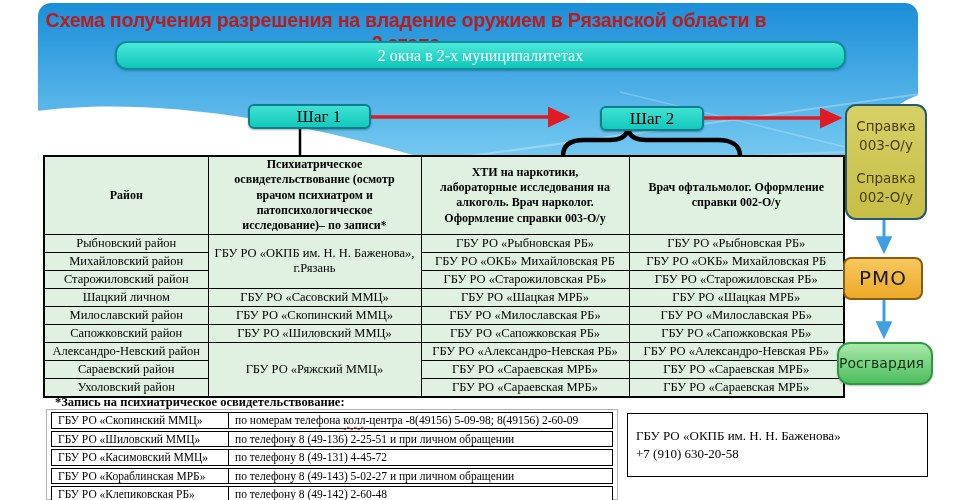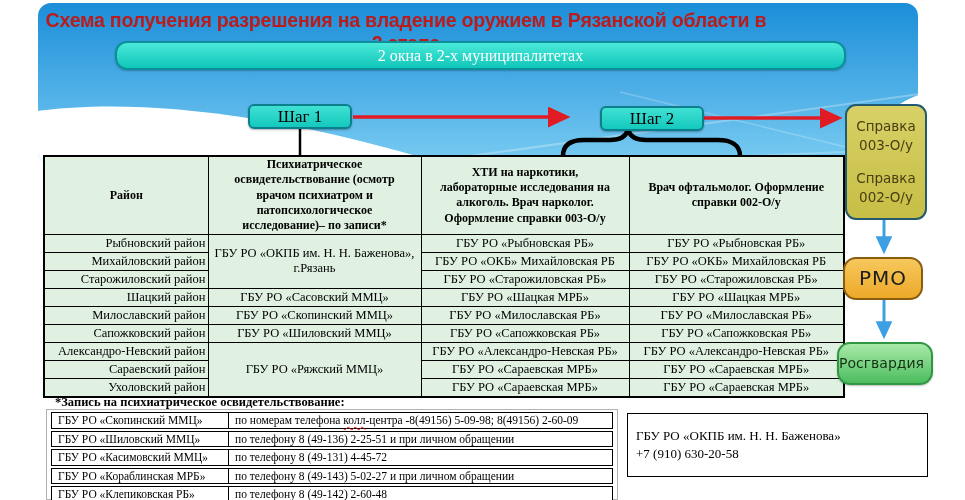--- a/index.html
+++ b/index.html
@@ -26,34 +26,34 @@
     box-shadow:0 1px 2px rgba(0,0,0,.25);
   }
 
   
   .step{
     width:100px;height:21px;border:2px solid #0b7f8c;border-radius:6px;
     background:linear-gradient(#40e1d3,#13c9bd);
     color:#000;font-size:17px;text-align:center;line-height:21px;
     box-shadow:0 1px 2px rgba(0,0,0,.3);
   }
-  #step1{left:248px;top:104px;}
+  #step1{left:248px;top:104px;padding-left:19px;}
   #step2{left:600px;top:106px;}
 
   
   #maintable{left:43px;top:155px;}
   table.mt{border-collapse:collapse;table-layout:fixed;width:800px;background:#e0f1e1;}
   table.mt th,table.mt td{border:1.5px solid #000;overflow:hidden;}
   table.mt{border:2px solid #000;}
   table.mt th{
     height:76px;font-size:12px;font-weight:bold;text-align:center;
     vertical-align:middle;line-height:1.28;padding:0 18px;
   }
   table.mt td{height:17px;font-size:12.5px;padding:0 2px;vertical-align:middle;}
-  td.d{text-align:right;padding-left:3px;margin-left:45px;}
+  td.d{text-align:center;padding-left:3px;margin-left:45px;}
   td.c{text-align:center;}
 
   
   #footnote{left:55px;top:395px;font-size:12.5px;font-weight:bold;color:#000;}
 
   
   #booking{
     left:46px;top:409px;width:570px;height:89px;
     border:1px solid #b3b3b3;background:#fff;
   }
@@ -80,21 +80,21 @@
   #spravka{
     left:845px;top:104px;width:74px;height:104px;
     border:2.5px solid #235a70;border-radius:11px;
     background:linear-gradient(#d7d066,#c6be45);
     color:#4a3d13;font-family:"DejaVu Sans", sans-serif;font-size:13.5px;
     display:flex;flex-direction:column;justify-content:space-around;
     text-align:center;padding:4px 2px;line-height:1.4;
   }
   #rmo{
     left:843px;top:257px;width:76px;height:39px;
-    border:2.5px solid #8a5c10;border-radius:13px;
+    border:2.5px solid #8a5c10;border-radius:8px;
     background:linear-gradient(#f6c85d,#eda928);
     color:#1d1d1d;font-family:"DejaVu Sans", sans-serif;font-size:20px;
     text-align:center;line-height:39px;letter-spacing:1px;
   }
   #rosg{
     left:837px;top:342px;width:92px;height:39px;
     border:2px solid #2f9642;border-radius:13px;
     background:linear-gradient(#a9e9a9,#4cbd5e);
     color:#143314;font-family:"DejaVu Sans", sans-serif;font-size:14px;
     text-align:left;line-height:39px;
@@ -175,21 +175,21 @@
         <td class="d">Михайловский район</td>
         <td class="c">ГБУ РО «ОКБ» Михайловская РБ</td>
         <td class="c">ГБУ РО «ОКБ» Михайловская РБ</td>
       </tr>
       <tr>
         <td class="d">Старожиловский район</td>
         <td class="c">ГБУ РО «Старожиловская РБ»</td>
         <td class="c">ГБУ РО «Старожиловская РБ»</td>
       </tr>
       <tr>
-        <td class="d">Шацкий район</td>
+        <td class="d">Шацкий личном</td>
         <td class="c">ГБУ РО «Сасовский ММЦ»</td>
         <td class="c">ГБУ РО «Шацкая МРБ»</td>
         <td class="c">ГБУ РО «Шацкая МРБ»</td>
       </tr>
       <tr>
         <td class="d">Милославский район</td>
         <td class="c">ГБУ РО «Скопинский ММЦ»</td>
         <td class="c">ГБУ РО «Милославская РБ»</td>
         <td class="c">ГБУ РО «Милославская РБ»</td>
       </tr>

